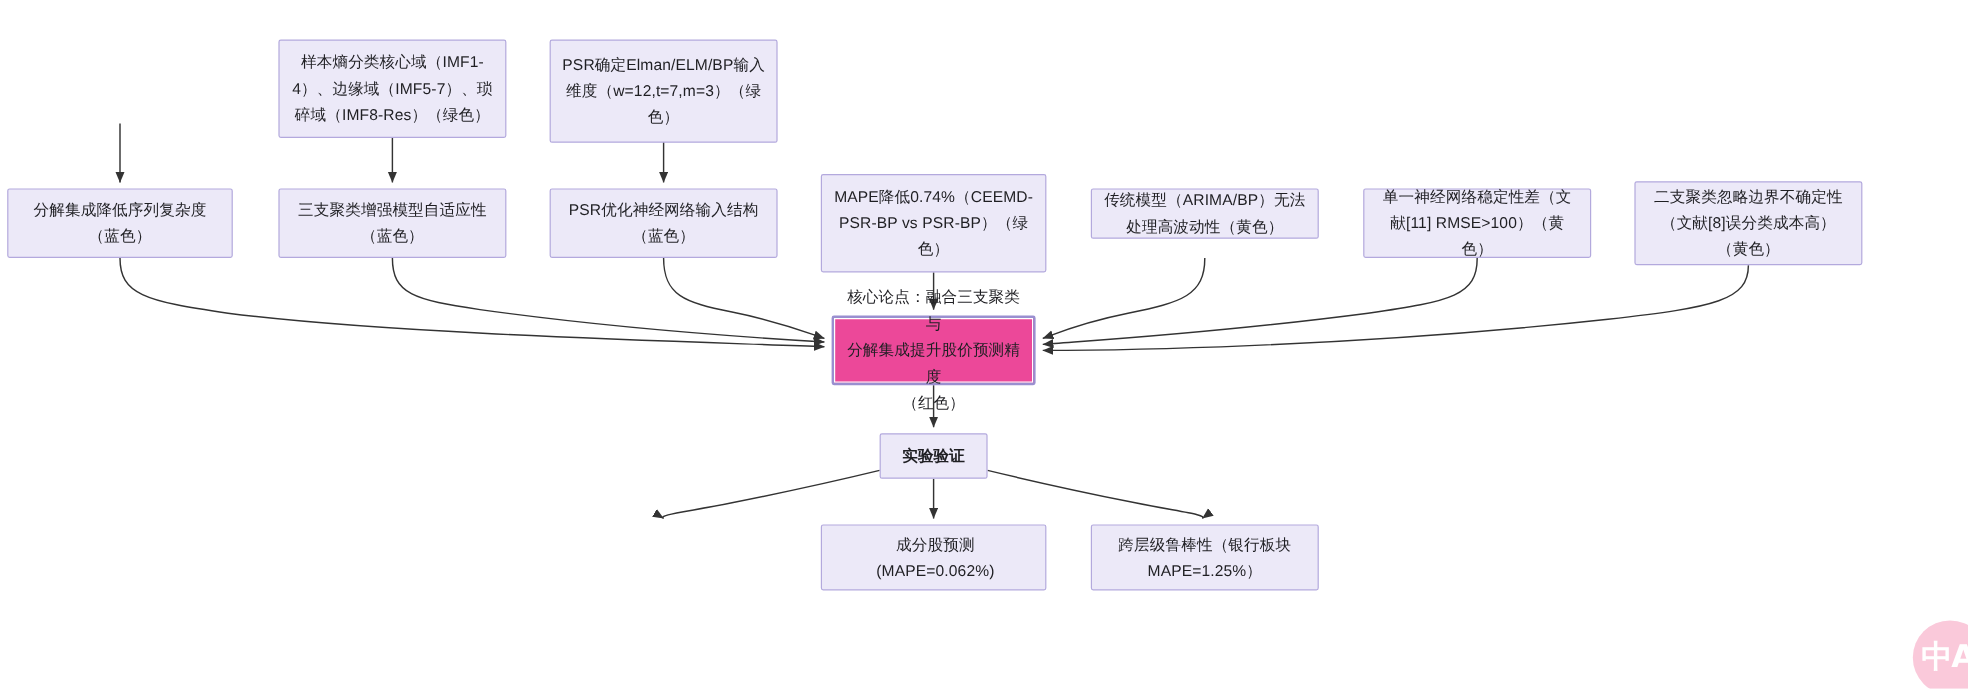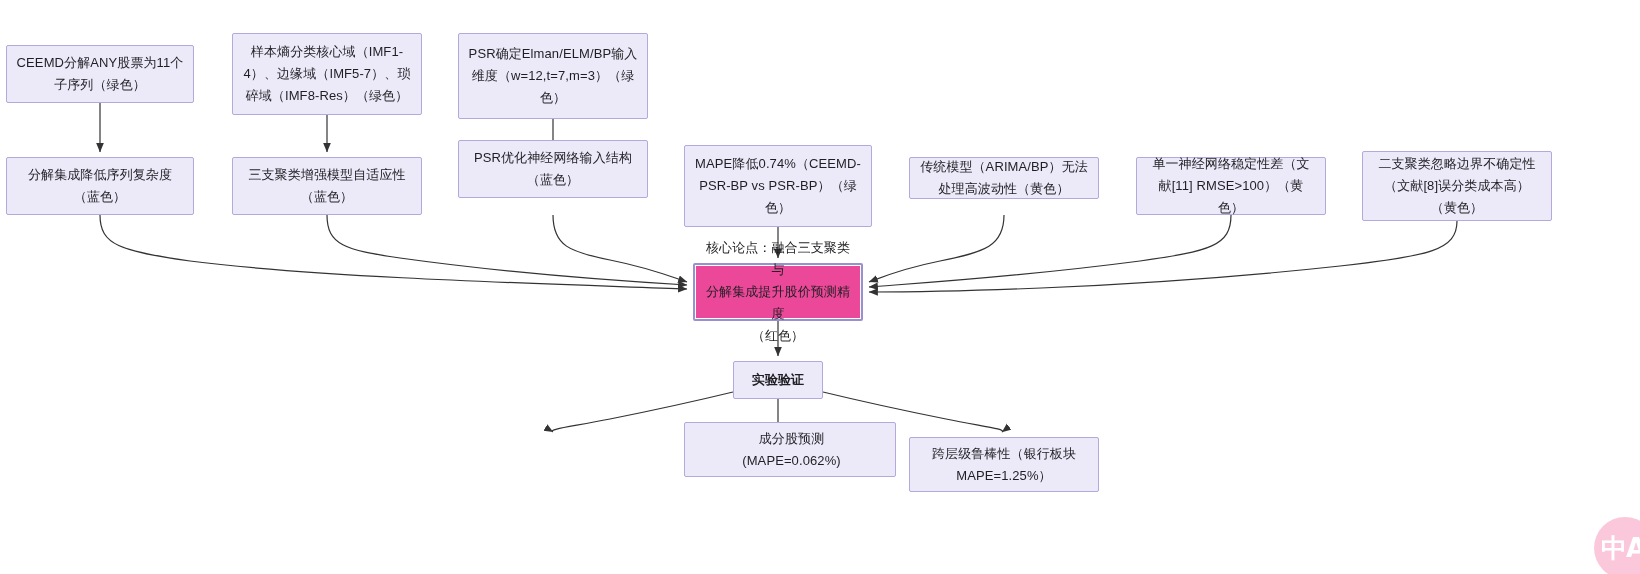--- a/index.html
+++ b/index.html
@@ -100,24 +100,20 @@
       <path d="M1457,221 C1457,250 1430,256 1340,266 C1120,290 920,292 869,292"></path>
 
       <path d="M778,321 L778,356"></path>
 
       <path d="M733,392 C700,400 660,409 610,419 C570,427 548,429 553,432"></path>
       <path d="M778,399 L778,432"></path>
       <path d="M823,392 C856,400 896,409 946,419 C986,427 1006,429 1002,432"></path>
     </g>
   </svg>
 
-  <div class="node" style="left:6px; top:45px; width:188px; height:58px;">
-    <span class="node-label">CEEMD分解ANY股票为11个
-子序列（绿色）</span>
-  </div>
 
   <div class="node" style="left:232px; top:33px; width:190px; height:82px;text-align:center;">
     <span class="node-label">样本熵分类核心域（IMF1-
 4）、边缘域（IMF5-7）、琐
 碎域（IMF8-Res）（绿色）</span>
   </div>
 
   <div class="node" style="left:458px; top:33px; width:190px; height:86px;">
     <span class="node-label">PSR确定Elman/ELM/BP输入
 维度（w=12,t=7,m=3）（绿
@@ -127,21 +123,21 @@
   <div class="node" style="left:6px; top:157px; width:188px; height:58px;">
     <span class="node-label">分解集成降低序列复杂度
 （蓝色）</span>
   </div>
 
   <div class="node" style="left:232px; top:157px; width:190px; height:58px;">
     <span class="node-label">三支聚类增强模型自适应性
 （蓝色）</span>
   </div>
 
-  <div class="node" style="left:458px; top:140px; width:190px; height:58px;">
+  <div class="node" style="left:458px; top:157px; width:190px; height:58px;">
     <span class="node-label">PSR优化神经网络输入结构
 （蓝色）</span>
   </div>
 
   <div class="node" style="left:684px; top:145px; width:188px; height:82px;">
     <span class="node-label">MAPE降低0.74%（CEEMD-
 PSR-BP vs PSR-BP）（绿
 色）</span>
   </div>
 
@@ -165,21 +161,21 @@
     <span class="node-label">核心论点：融合三支聚类与
 分解集成提升股价预测精度
 （红色）</span>
   </div>
 
   <div class="node" style="left:733px; top:361px; width:90px; height:38px;font-weight:bold;">
     <span class="node-label">实验验证</span>
   </div>
 
 
-  <div class="node" style="left:684px; top:422px; width:212px; height:55px;padding-left:12px;">
+  <div class="node" style="left:684px; top:437px; width:188px; height:55px;padding-left:12px;">
     <span class="node-label">成分股预测
 (MAPE=0.062%)</span>
   </div>
 
   <div class="node" style="left:909px; top:437px; width:190px; height:55px;">
     <span class="node-label">跨层级鲁棒性（银行板块
 MAPE=1.25%）</span>
   </div>
 
   <div class="watermark" style="left:1594px; top:517px;">

